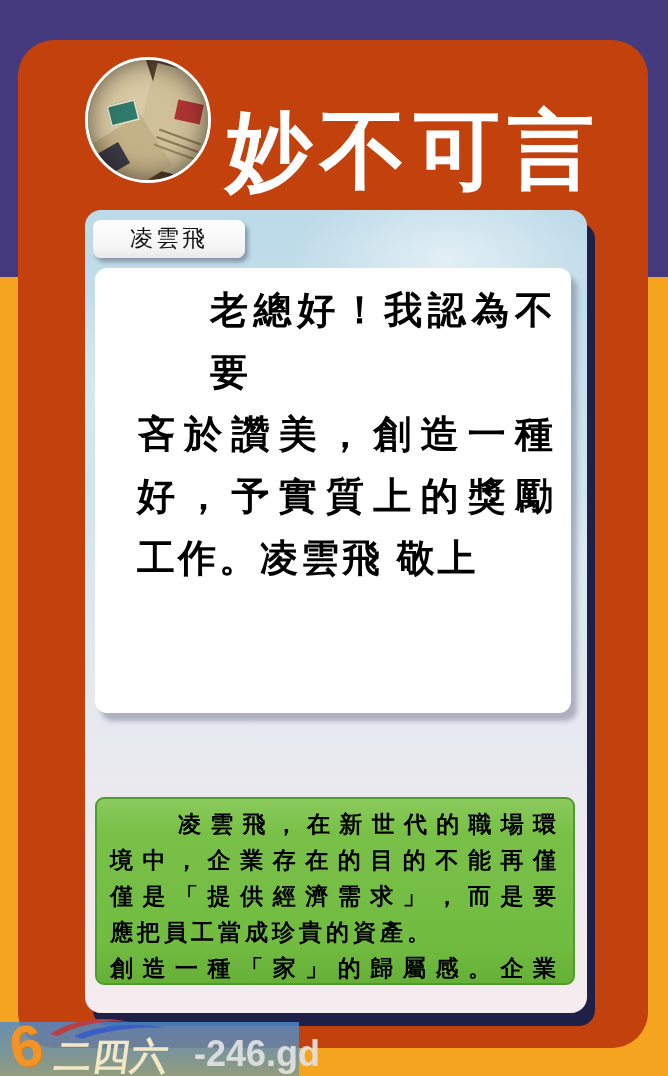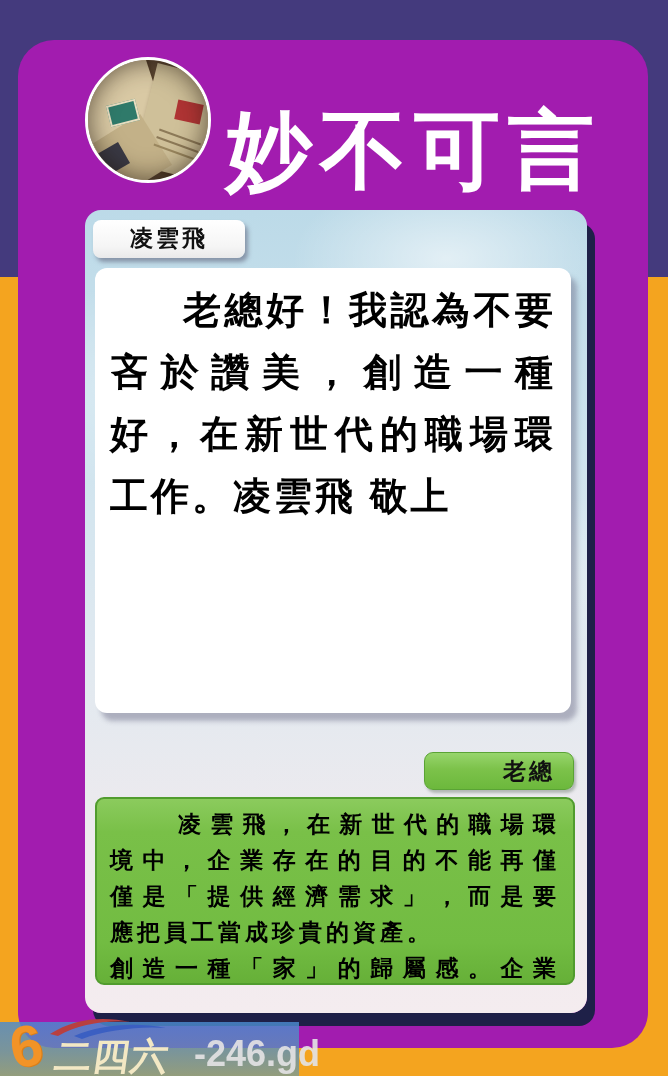--- a/index.html
+++ b/index.html
@@ -9,21 +9,21 @@
     position: relative;
     overflow: hidden;
     background: linear-gradient(to bottom, #443a7d 0px, #443a7d 277px, #f4a41f 277px, #f4a41f 100%);
   }
 
   
   .card {
     position: absolute;
     left: 18px; top: 40px;
     width: 630px; height: 1008px;
-    background: #a21caf;
+    background: #c2410c;
     border-radius: 36px;
   }
 
   
   .avatar {
     position: absolute;
     left: 67px; top: 17px;
     width: 126px; height: 126px;
     border-radius: 50%;
     border: 3px solid #ffffff;
@@ -64,21 +64,21 @@
       radial-gradient(ellipse 200px 120px at 85% 45%, rgba(255,255,255,.30), transparent 70%),
       linear-gradient(180deg, #bcdae8 0%, #cde3ee 28%, #e0e9f0 55%, #eeeaee 78%, #f4ecef 100%);
     box-shadow: 8px 13px 0 #1e2048;
   }
 
   .name-tag {
     position: absolute;
     height: 38px;
     line-height: 36px;
     font-size: 23px;
-    font-weight: 700;
+    font-weight: 400;
     color: #111111;
     letter-spacing: 3px;
   }
   .name-tag.left {
     left: 8px; top: 10px;
     width: 152px;
     text-align: center;
     background: linear-gradient(180deg, #ffffff 0%, #f5f5f5 70%, #e9e9ea 100%);
     border-radius: 8px;
     box-shadow: 3px 4px 4px rgba(80,80,105,.5);
@@ -103,21 +103,21 @@
     left: 10px; top: 58px;
     width: 476px; height: 445px;
     background: #ffffff;
     border-radius: 12px;
     box-shadow: 6px 8px 5px rgba(105,105,130,.45);
     padding: 11px 15px 0 15px;
     font-size: 38px;
     font-weight: 600;
     letter-spacing: 3px;
   }
-  .msg.white .line { line-height: 62px; }
+  .msg.white .line { line-height: 62px; margin-left: 27px; }
   .msg.white .line.first { padding-left: 73px; }
 
   .msg.green {
     left: 10px; top: 587px;
     width: 480px; height: 188px;
     background: linear-gradient(180deg, #8bcb5d 0%, #79c048 18%, #72bc42 78%, #66b038 100%);
     border: 2px solid #519c2e;
     border-radius: 9px;
     padding: 7px 13px 0 13px;
     font-size: 23px;
@@ -187,27 +187,24 @@
 
   <div class="chat-panel">
 
     <div class="name-tag left">
       <span>凌雲飛</span>
     </div>
 
     <div class="msg white">
       <div class="line first">老總好！我認為不要</div>
       <div class="line">吝於讚美，創造一種</div>
-      <div class="line">好，在新世代的職場環</div>
+      <div class="line">好，予實質上的獎勵</div>
       <div class="line last">工作。凌雲飛 敬上</div>
     </div>
 
-    <div class="name-tag right">
-      <span>老總</span>
-    </div>
 
     <div class="msg green">
       <div class="line first">凌雲飛，在新世代的職場環</div>
       <div class="line">境中，企業存在的目的不能再僅</div>
       <div class="line">僅是「提供經濟需求」，而是要</div>
       <div class="line last">應把員工當成珍貴的資產。</div>
       <div class="line">創造一種「家」的歸屬感。企業</div>
     </div>
 
   </div>

